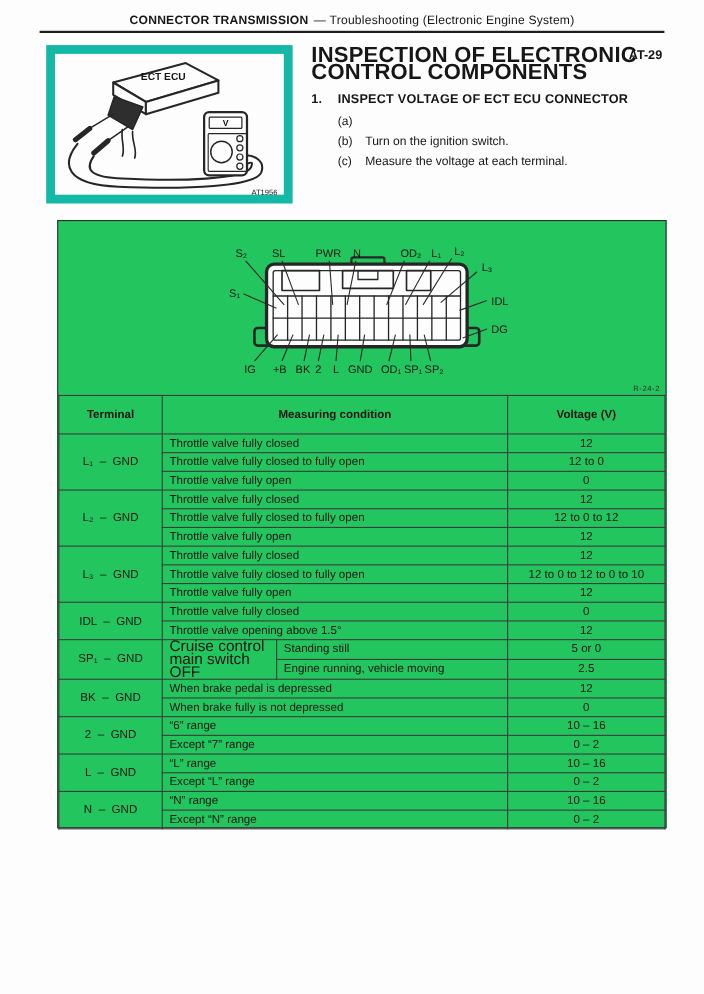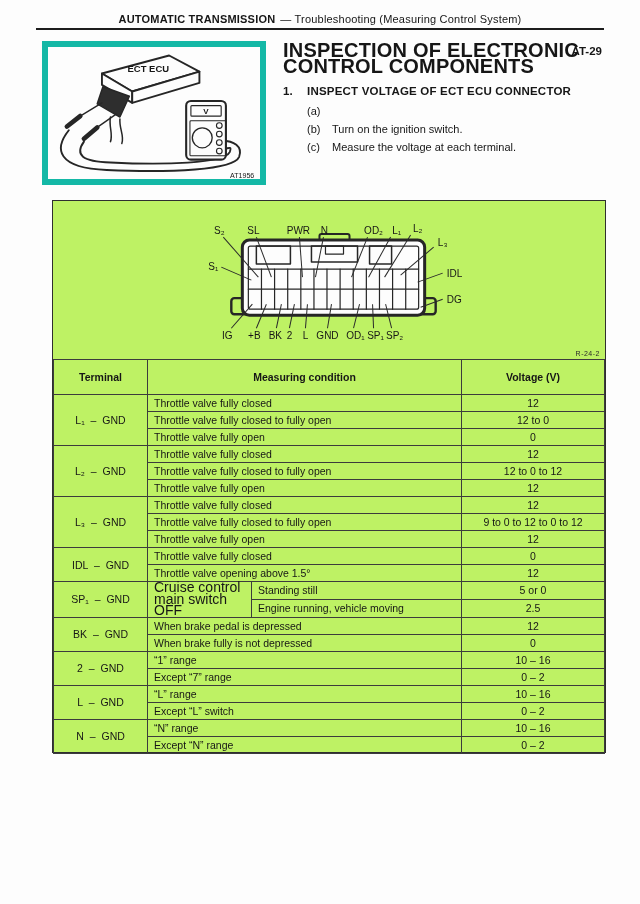--- a/index.html
+++ b/index.html
@@ -12,55 +12,55 @@
   }
 
   
   .page-header { position:absolute; top:13px; left:0; width:640px; text-align:center; font-size:11px; letter-spacing:.2px; }
   .page-header b { font-weight:bold; }
   .page-header .subtitle { margin-left:5px; }
   .page-number { position:absolute; top:13px; right:38px; font-size:11.5px; font-weight:bold;margin-top:32px; }
   .header-rule { position:absolute; top:28px; left:36px; width:568px; height:2px; background:#1d1d1d; }
 
   
-  .figure-box { position:absolute; left:42px; top:41px; width:224px; height:144px; border:6px solid #14b8a6; background:#fdfdfd; }
+  .figure-box { position:absolute; left:42px; top:41px; width:224px; height:144px; border:8px solid #14b8a6; background:#fdfdfd; }
   .figure-box svg { position:absolute; inset:0; }
 
   
   .content { position:absolute; left:283px; top:42px; width:322px; }
   .doc-title { font-size:20px; font-weight:bold; line-height:16px; letter-spacing:.2px; width:300px; }
   .step-row { display:flex; margin-top:11px; font-size:11.5px; font-weight:bold; letter-spacing:.2px; }
   .step-num { width:24px; flex:none; }
   .substeps { margin-top:5px; margin-left:24px; }
   .substep { display:flex; font-size:11px; line-height:18px; }
   .substep .lbl { width:25px; flex:none; }
 
   
-  .big-box { position:absolute; left:52px; top:200px; width:554px; height:553px; border:1.5px solid #2f2f2f; background:#bef264; }
+  .big-box { position:absolute; left:52px; top:200px; width:554px; height:553px; border:1.5px solid #2f2f2f; background:#22c55e; }
   .diagram-area { position:relative; width:100%; height:158px; }
   .diagram-area svg { position:absolute; inset:0; }
   .diagram-code { position:absolute; right:5px; bottom:2px; font-size:7px; letter-spacing:.5px; color:#2a2a2a; }
 
   svg text { font-family:"Liberation Sans","DejaVu Sans",sans-serif; fill:#161616; }
 
   
   table.volt { width:100%; border-collapse:collapse; table-layout:fixed; font-size:10.5px;padding-left:16px; }
   table.volt th, table.volt td { border:1px solid #3c3c3c; }
   table.volt th { height:35px; font-size:10.5px; font-weight:bold; text-align:center; }
   table.volt td { height:17px; padding:0 6px; }
   td.term { text-align:center; word-spacing:3px;margin-top:24px; }
   td.cond { text-align:left; padding-left:10px; }
   td.sub  { text-align:left; padding-left:8px; font-size:14px; line-height:11.5px; }
   td.volt { text-align:center; }
 </style>
 </head>
 <body>
 
 <div class="page-header">
-  <b>AUTOMATIC TRANSMISSION</b><span class="subtitle">— Troubleshooting (Measuring Control System)</span>
+  <b>CONNECTOR TRANSMISSION</b><span class="subtitle">— Troubleshooting (Electronic Engine System)</span>
 </div>
 <div class="page-number">AT-29</div>
 <div class="header-rule"></div>
 
 <div class="figure-box">
   <svg viewBox="0 0 224 144">
     <g stroke="#262626" fill="none" stroke-linejoin="round" stroke-linecap="round">
 
       <path d="M22,88 C 6,108 10,128 62,130 C 130,133 196,130 202,116 C 206,105 196,99 184,99" stroke-width="2"></path>
       <path d="M38,100 C 28,114 36,121 66,122 C 122,125 186,123 192,111 C 195,103 190,108 184,108" stroke-width="2"></path>
@@ -237,21 +237,21 @@
           <td class="cond" colspan="2">Throttle valve fully open</td>
           <td class="volt">12</td>
         </tr>
         <tr>
           <td class="term" rowspan="3">L₃ – GND</td>
           <td class="cond" colspan="2">Throttle valve fully closed</td>
           <td class="volt">12</td>
         </tr>
         <tr>
           <td class="cond" colspan="2">Throttle valve fully closed to fully open</td>
-          <td class="volt">9 to 0 to 12 to 0 to 12</td>
+          <td class="volt">12 to 0 to 12 to 0 to 10</td>
         </tr>
         <tr>
           <td class="cond" colspan="2">Throttle valve fully open</td>
           <td class="volt">12</td>
         </tr>
         <tr>
           <td class="term" rowspan="2">IDL – GND</td>
           <td class="cond" colspan="2">Throttle valve fully closed</td>
           <td class="volt">0</td>
         </tr>
@@ -273,34 +273,34 @@
           <td class="term" rowspan="2">BK – GND</td>
           <td class="cond" colspan="2">When brake pedal is depressed</td>
           <td class="volt">12</td>
         </tr>
         <tr>
           <td class="cond" colspan="2">When brake fully is not depressed</td>
           <td class="volt">0</td>
         </tr>
         <tr>
           <td class="term" rowspan="2">2 – GND</td>
-          <td class="cond" colspan="2">“1” range</td>
+          <td class="cond" colspan="2">“6” range</td>
           <td class="volt">10 – 16</td>
         </tr>
         <tr>
           <td class="cond" colspan="2">Except “7” range</td>
           <td class="volt">0 – 2</td>
         </tr>
         <tr>
           <td class="term" rowspan="2">L – GND</td>
           <td class="cond" colspan="2">“L” range</td>
           <td class="volt">10 – 16</td>
         </tr>
         <tr>
-          <td class="cond" colspan="2">Except “L” switch</td>
+          <td class="cond" colspan="2">Except “L” range</td>
           <td class="volt">0 – 2</td>
         </tr>
         <tr>
           <td class="term" rowspan="2">N – GND</td>
           <td class="cond" colspan="2">“N” range</td>
           <td class="volt">10 – 16</td>
         </tr>
         <tr>
           <td class="cond" colspan="2">Except “N” range</td>
           <td class="volt">0 – 2</td>

